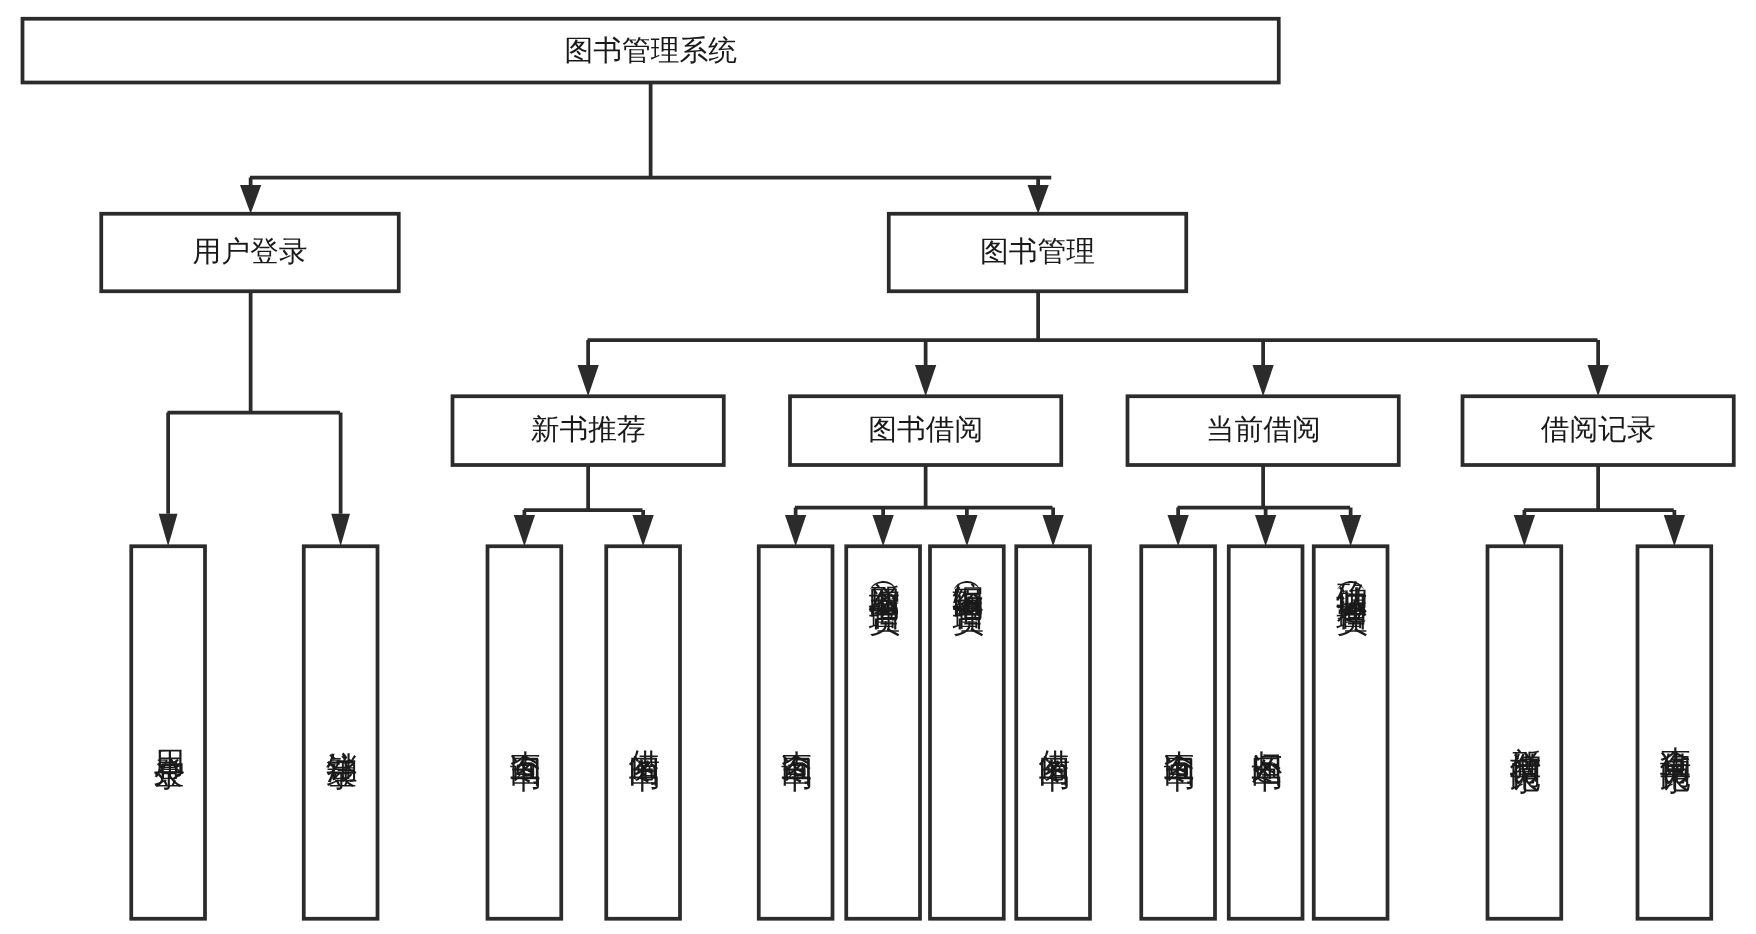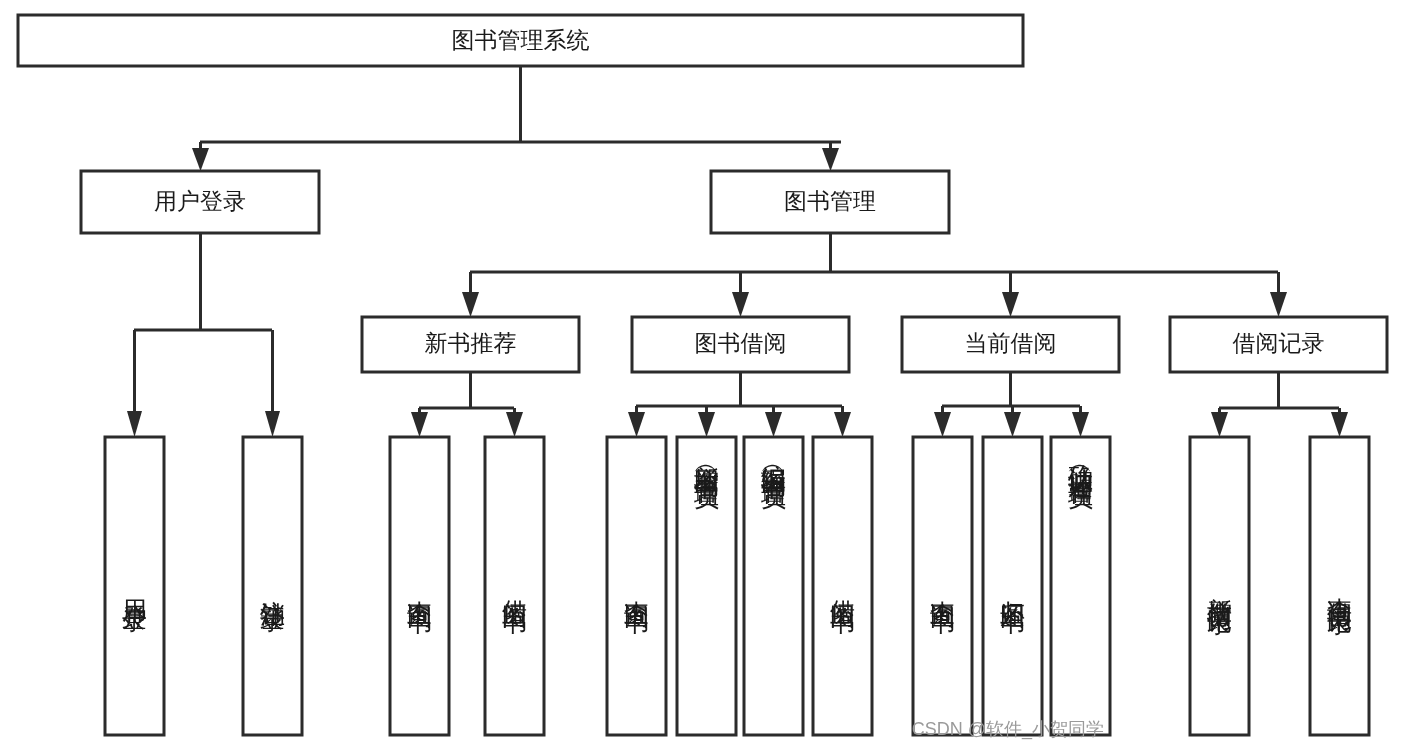--- a/index.html
+++ b/index.html
@@ -238,15 +238,14 @@
   <div class="v-label-wrap" style="left:1051px; top:437px; width:59px; height:298px; align-items:flex-start; padding-top:8px;">
     <span class="v-label-inner">确认归还（管理员）</span>
   </div>
   <div class="v-label-wrap" style="left:1190px; top:437px; width:59px; height:298px;">
     <span class="v-label-inner">新增借阅记录</span>
   </div>
   <div class="v-label-wrap" style="left:1310px; top:437px; width:59px; height:298px;">
     <span class="v-label-inner">查询借阅记录</span>
   </div>
 
-  <div class="watermark-text">CSDN @软件_小贺同学</div>
 
 </div>
 
 </body></html>

